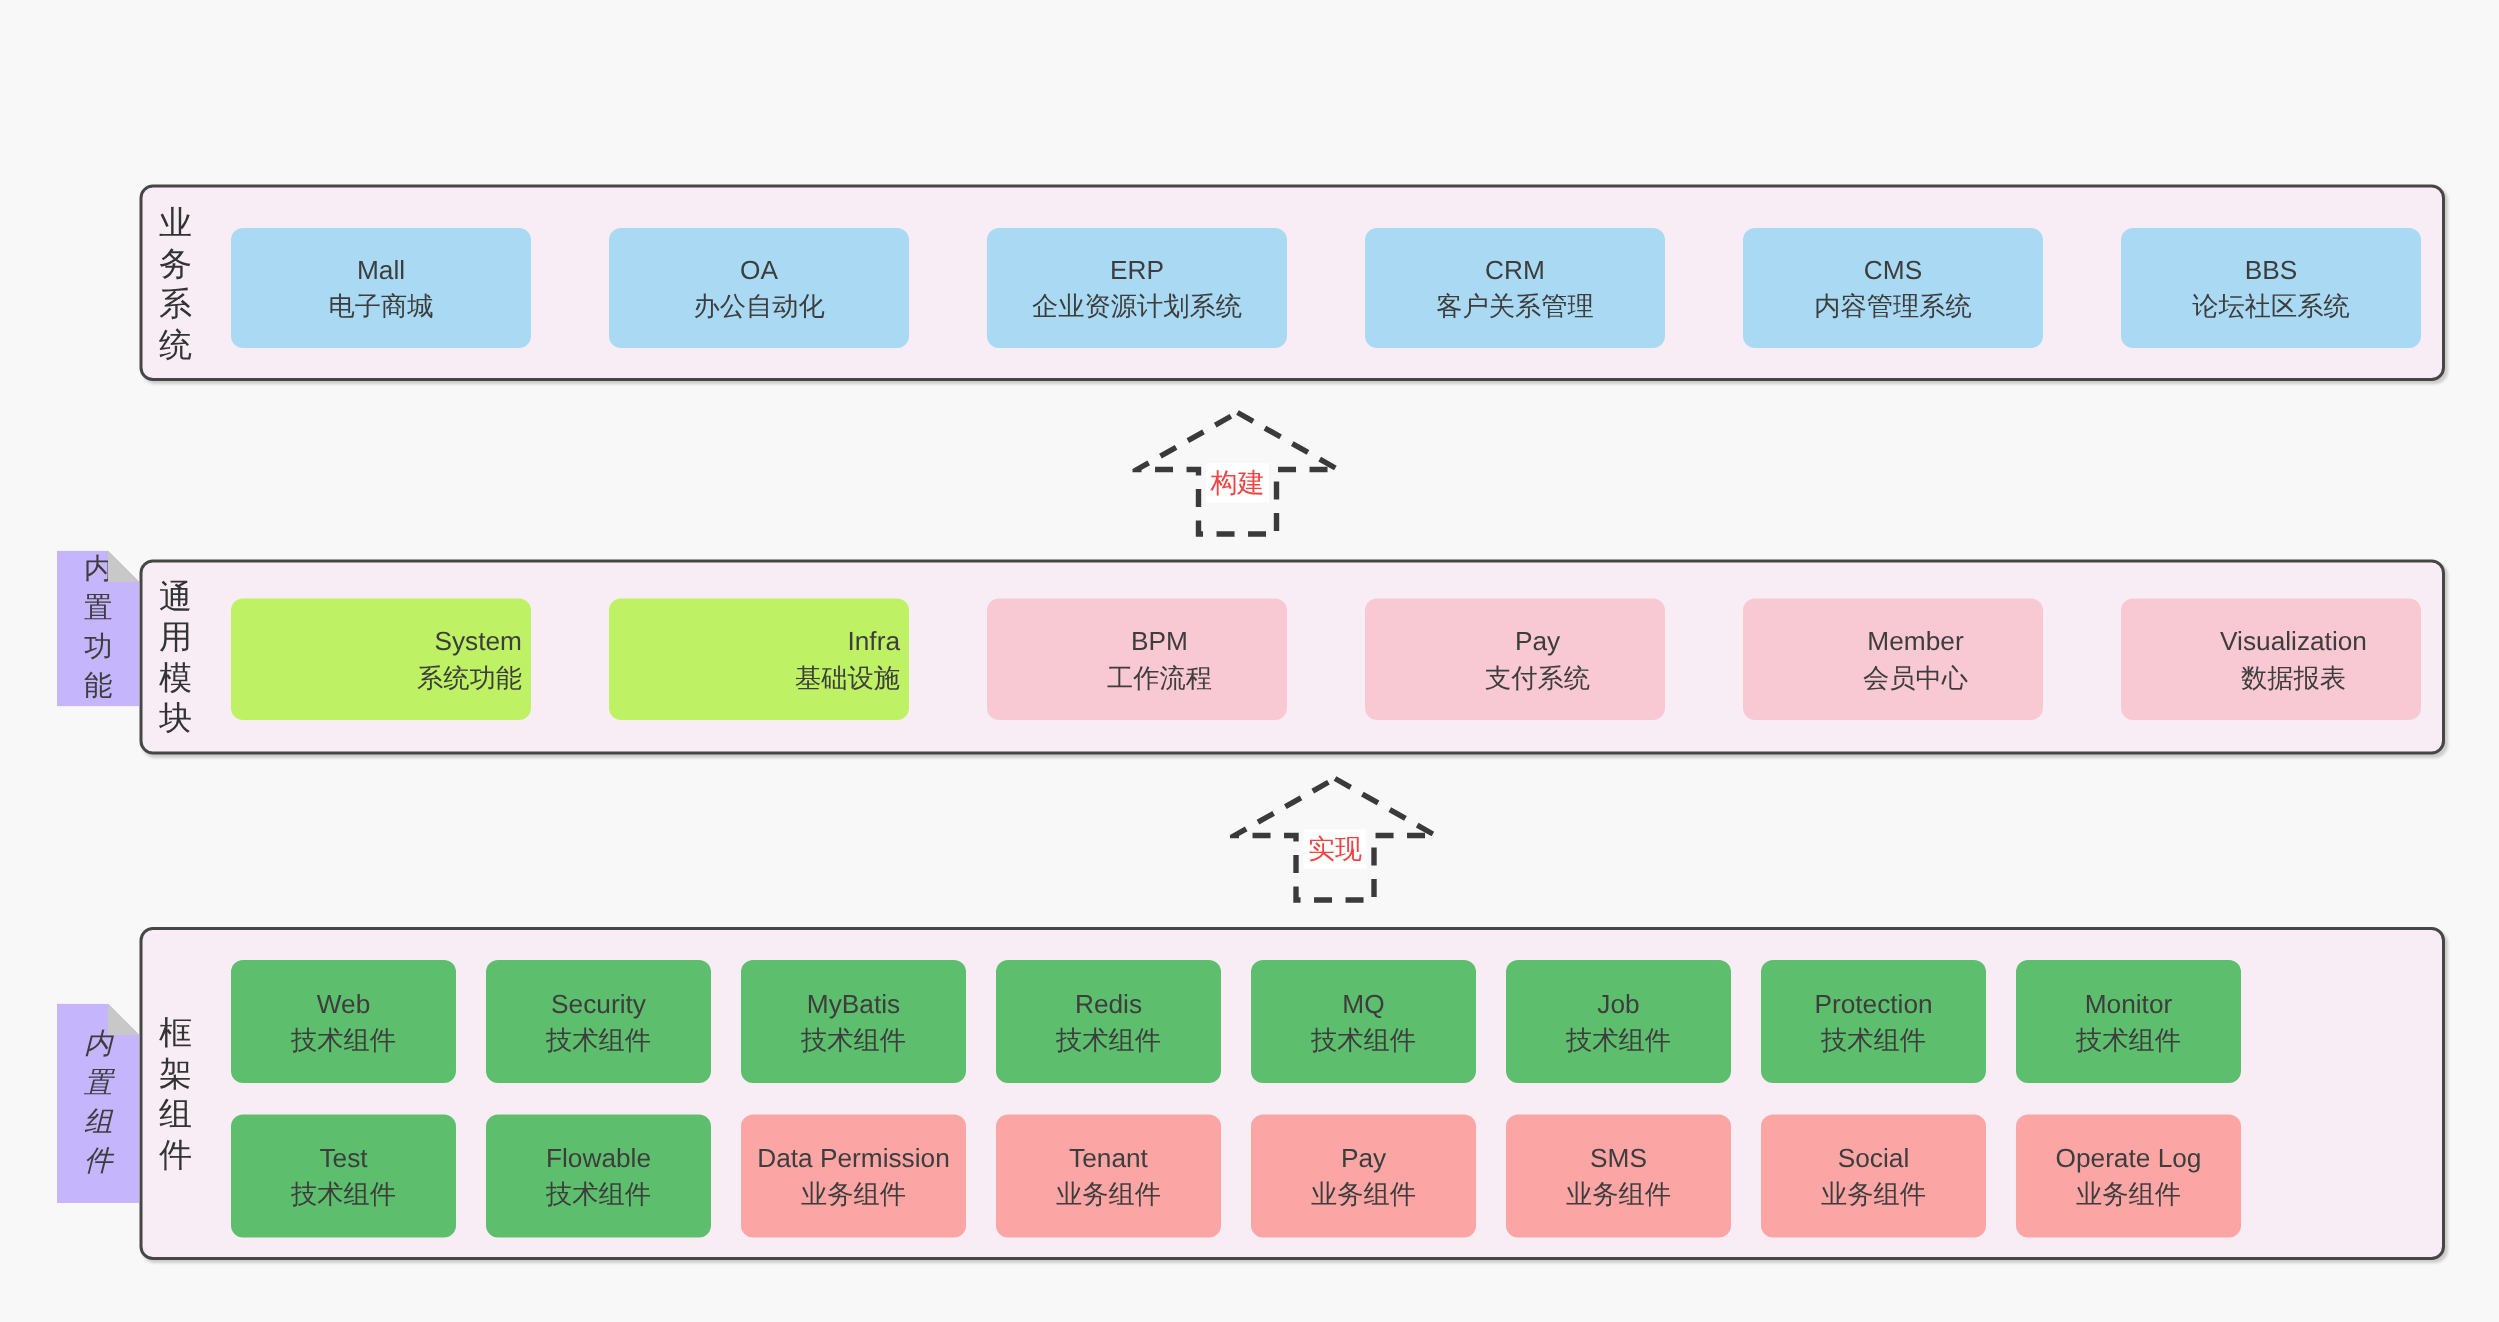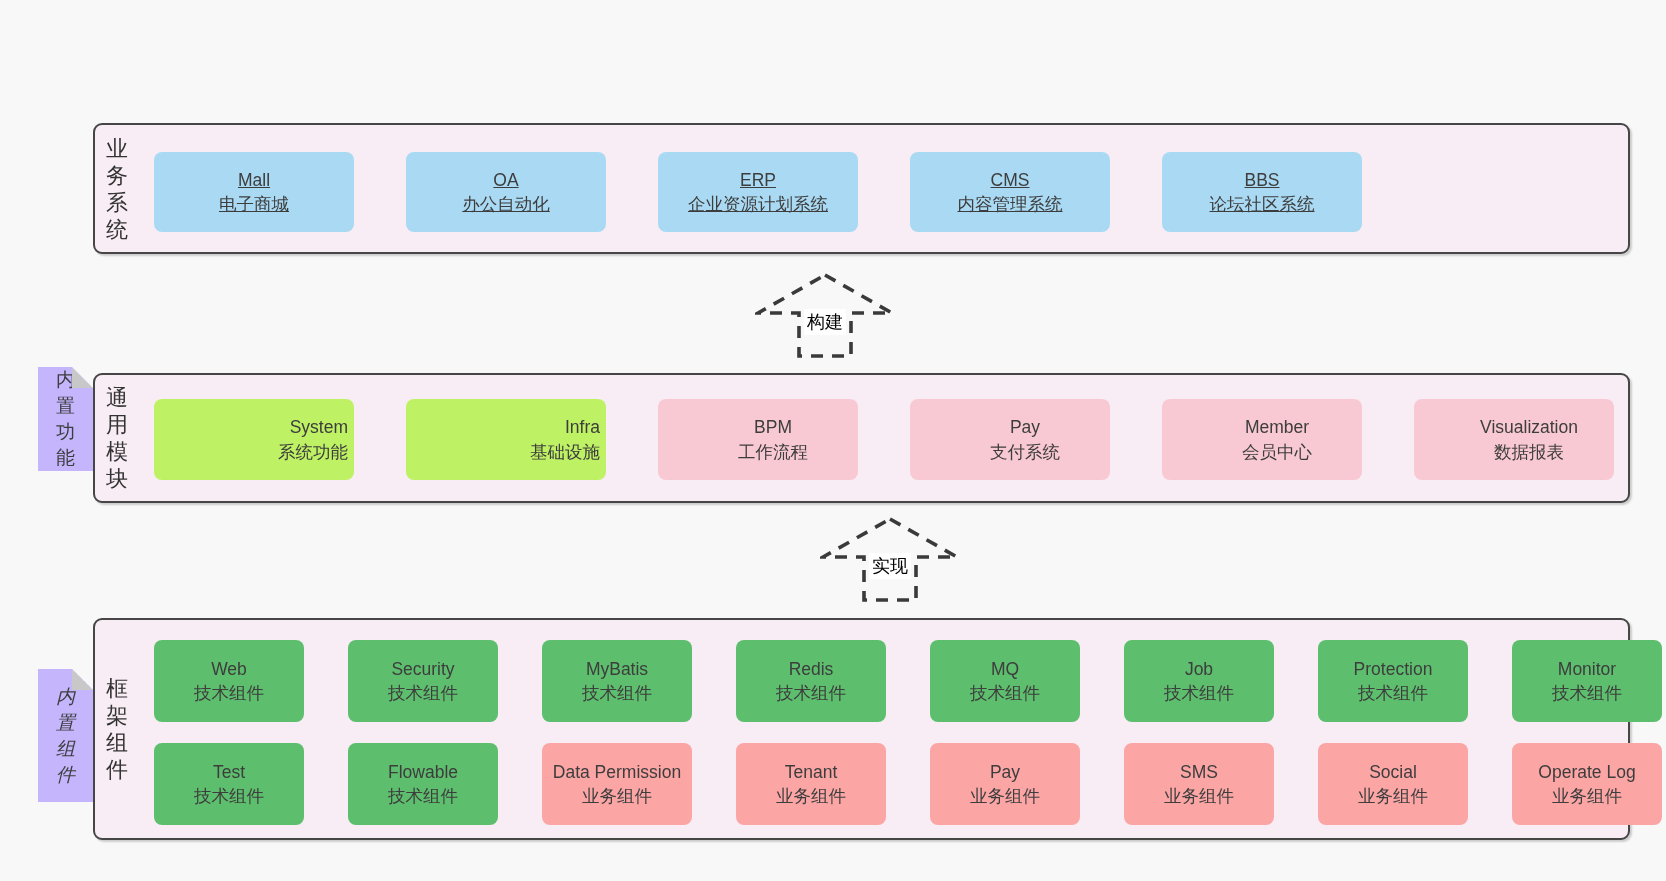--- a/index.html
+++ b/index.html
@@ -19,33 +19,33 @@
   .layer2{top:373px;height:130px;}
   .layer3{top:618px;height:222px;}
   .side-label{
     position:absolute;left:9px;top:50%;transform:translateY(-50%);
     width:26px;font-size:22px;line-height:27px;color:#333;
     word-break:break-all;text-align:center;
   }
   .row{position:absolute;left:59px;display:flex;}
   .row6{gap:52px;top:27px;}
   .layer2 .row6{top:24px;}
-  .row8{gap:44px;}
+  .row8{gap:20px;}
   .row8.r1{top:20px;}
   .row8.r2{top:123px;}
   .box{
     border-radius:8px;display:flex;flex-direction:column;
     align-items:center;justify-content:center;
     text-align:center;font-size:17.5px;line-height:1.38;
     box-sizing:border-box;padding:4px 6px;
   }
   .row6 .box{width:200px;height:80px;}
   .layer2 .row6 .box{height:81px;}
   .row8 .box{width:150px;height:82px;}
-  .blue{background:#aadaf3;text-decoration:underline;}
+  .blue{background:#aadaf3;}
   .red{background:#bef264;align-items:flex-end;}
   .pink{background:#f9c9d3;padding-left:36px;}
   .green{background:#5dbf6d;}
   .light-green{background:#fca5a5;}
   .sticky{
     position:absolute;left:38px;width:55px;background:#c4b5fd;
     clip-path:polygon(0 0,calc(100% - 21px) 0,100% 21px,100% 100%,0 100%);
     display:flex;align-items:center;justify-content:center;
   }
   .sticky::after{
@@ -57,41 +57,45 @@
   .sticky-text{
     width:22px;font-size:19px;line-height:26px;color:#3d3d3d;
     word-break:break-all;text-align:center;
   }
   .arrow{position:absolute;width:140px;height:88px;}
   .arrow1{left:755px;top:272px;}
   .arrow2{left:820px;top:516px;}
   .arrow svg{display:block;}
   .arrow-label{
     position:absolute;left:50%;top:37px;transform:translateX(-50%);
-    background:#ffffff;padding:1px 3px;font-size:18px;color:#000000;
+    background:#ffffff;padding:1px 3px;font-size:18px;color:#ef4444;
     white-space:nowrap;
   }
 </style>
 </head>
 <body>
 
 <section class="layer layer1">
   <div class="side-label">业务系统</div>
   <div class="row row6">
     <div class="box blue">
       <div>Mall</div>
       <div>电子商城</div>
     </div>
     <div class="box blue">
       <div>OA</div>
       <div>办公自动化</div>
     </div>
     <div class="box blue">
       <div>ERP</div>
       <div>企业资源计划系统</div>
+    </div>
+    <div class="box blue">
+      <div>CRM</div>
+      <div>客户关系管理</div>
     </div>
     <div class="box blue">
       <div>CMS</div>
       <div>内容管理系统</div>
     </div>
     <div class="box blue">
       <div>BBS</div>
       <div>论坛社区系统</div>
     </div>
   </div>

